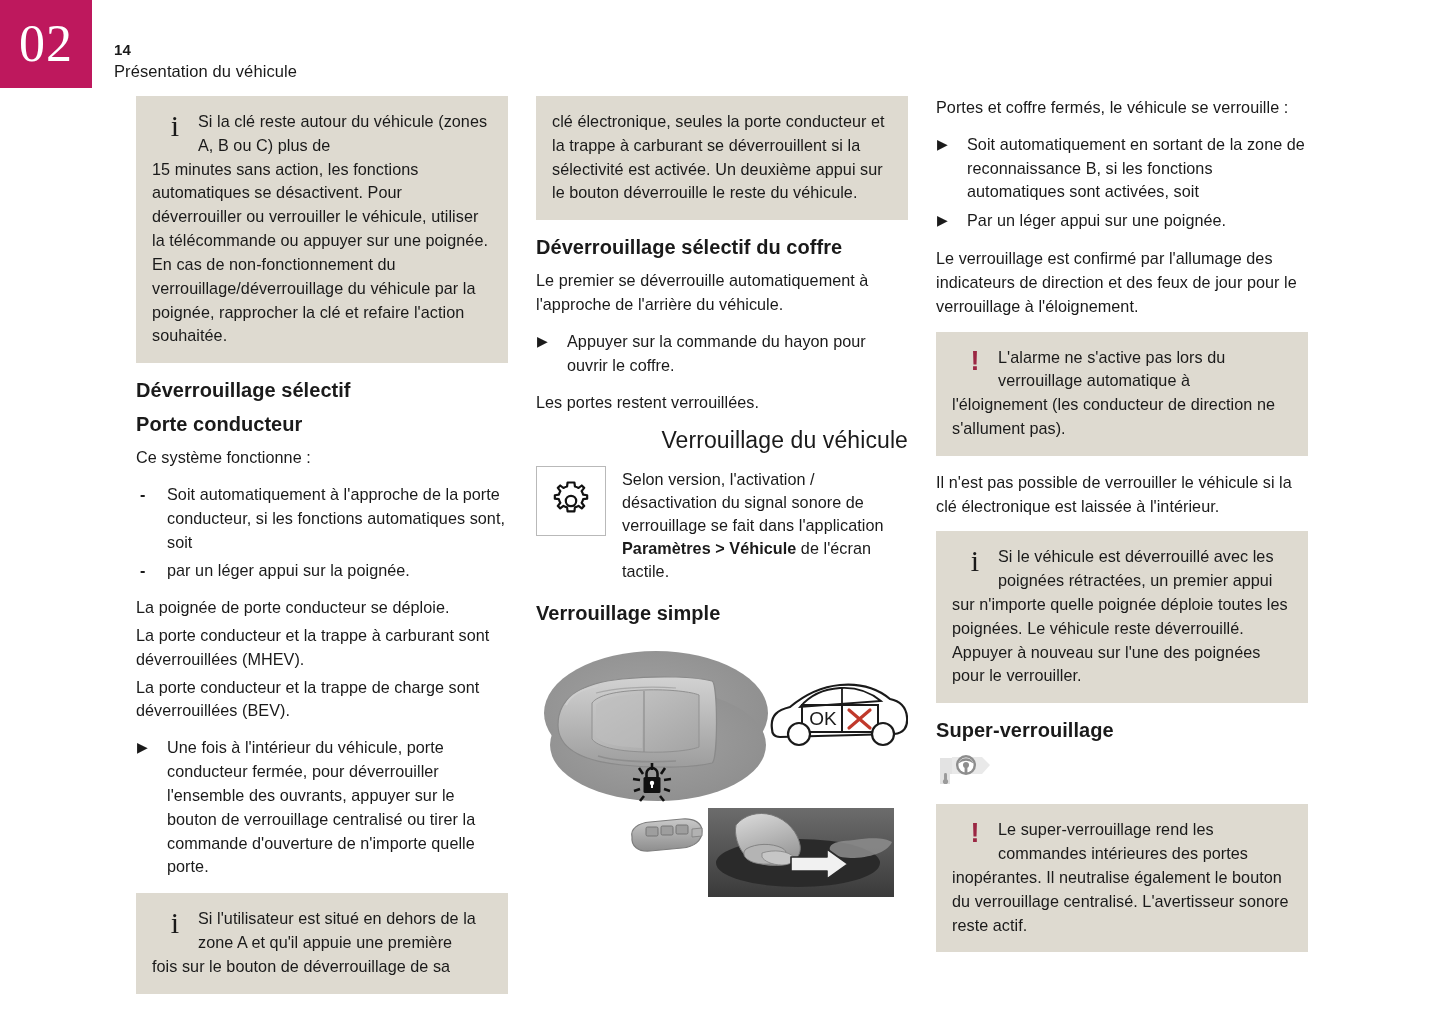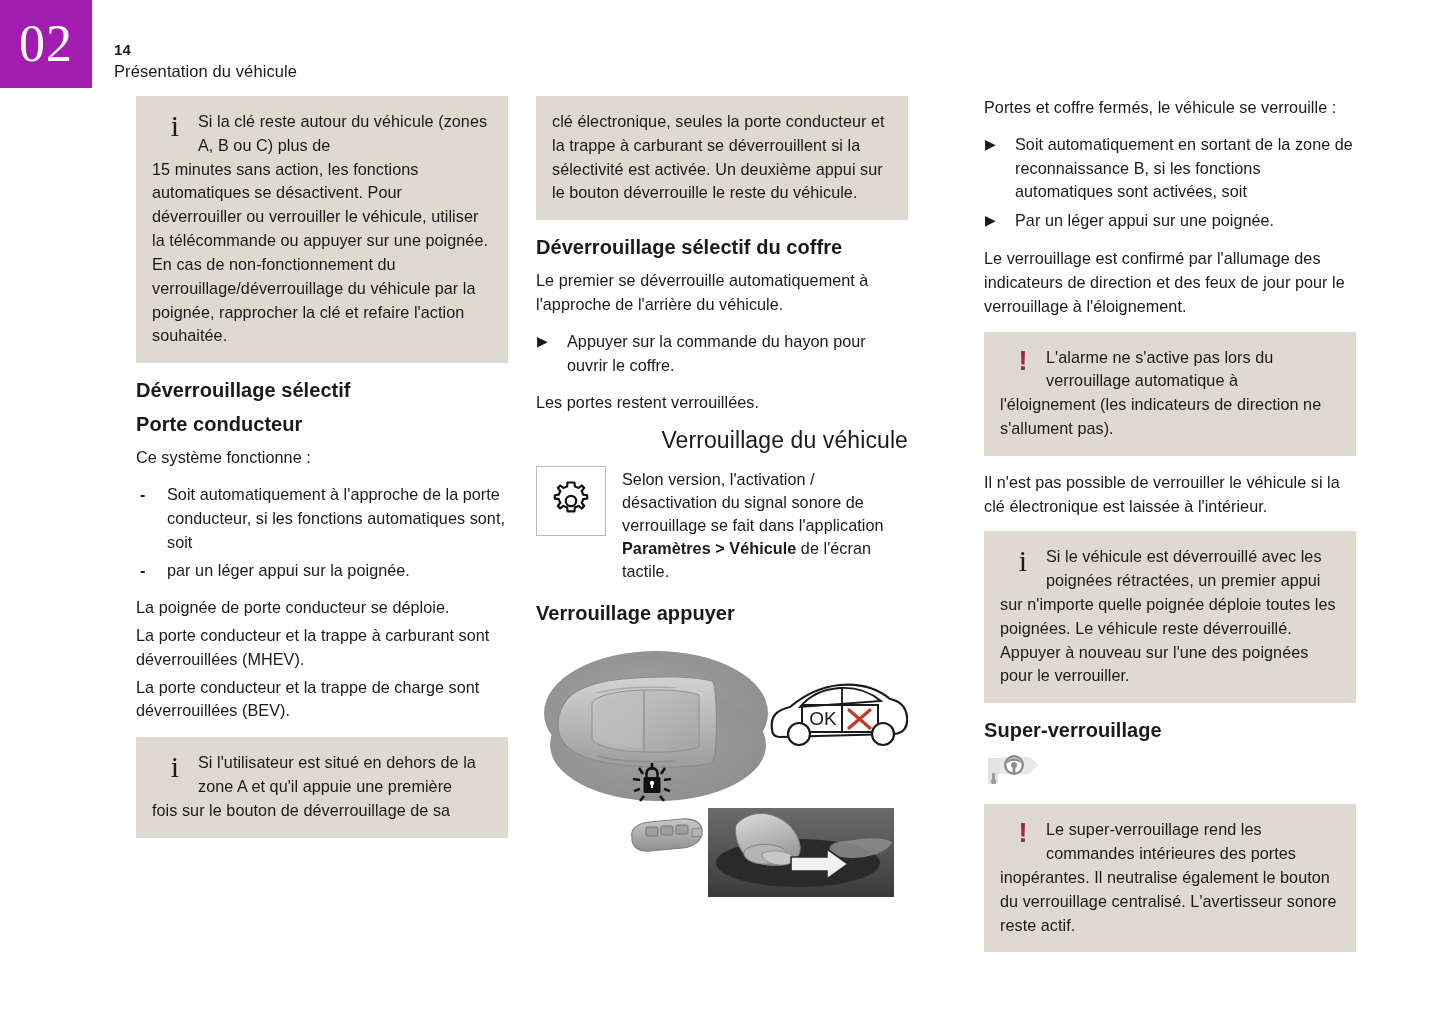--- a/index.html
+++ b/index.html
@@ -16,21 +16,21 @@
     overflow: hidden;
   }
 
   
   .chapter-tab {
     position: absolute;
     left: 0;
     top: 0;
     width: 92px;
     height: 88px;
-    background: #a21caf;
+    background: #be185d;
     display: flex;
     align-items: center;
     justify-content: center;
   }
   .chapter-tab .num {
     font-family: "Liberation Serif", serif;
     font-size: 52px;
     color: #ffffff;
     letter-spacing: 1px;
     line-height: 1;
@@ -55,21 +55,21 @@
   }
 
   
   .col {
     position: absolute;
     top: 96px;
     width: 372px;
   }
   #col-1 { left: 136px; }
   #col-2 { left: 536px; }
-  #col-3 { left: 936px; margin-left: 48px; }
+  #col-3 { left: 936px; }
 
   
   p.para {
     margin: 0 0 13px 0;
     font-size: 16.2px;
     line-height: 1.47;
     letter-spacing: 0.05px;
   }
   p.para.tight { margin-bottom: 4px; }
 
@@ -232,20 +232,21 @@
     </li>
   </ul>
 
   <p class="para tight">La poignée de porte conducteur se déploie.</p>
   <p class="para tight">La porte conducteur et la trappe à carburant sont déverrouillées (MHEV).</p>
   <p class="para">La porte conducteur et la trappe de charge sont déverrouillées (BEV).</p>
 
   <ul class="list arrow">
     <li>
       <span class="mk">▶</span>
+      <span>Une fois à l'intérieur du véhicule, porte conducteur fermée, pour déverrouiller l'ensemble des ouvrants, appuyer sur le bouton de verrouillage centralisé ou tirer la commande d'ouverture de n'importe quelle porte.</span>
     </li>
   </ul>
 
   <div class="notebox" style="margin-top:14px;">
     <span class="glyph">i</span>
     <div class="body">
       <span>Si l'utilisateur est situé en dehors de la zone A et qu'il appuie une première</span>
       <div style="clear:both"></div>
       <span>fois sur le bouton de déverrouillage de sa</span>
     </div>
@@ -281,21 +282,21 @@
       <svg width="46" height="46" viewBox="0 0 46 46">
         <path d="M23 4.5 l3.4 0 0.55 4.0 a14.8 14.8 0 0 1 3.6 1.5 l3.2-2.5 2.4 2.4 -2.5 3.2 a14.8 14.8 0 0 1 1.5 3.6 l4.0 0.55 0 3.4 -4.0 0.55 a14.8 14.8 0 0 1 -1.5 3.6 l2.5 3.2 -2.4 2.4 -3.2-2.5 a14.8 14.8 0 0 1 -3.6 1.5 l-0.55 4.0 -3.4 0 -3.4 0 -0.55-4.0 a14.8 14.8 0 0 1 -3.6 -1.5 l-3.2 2.5 -2.4-2.4 2.5-3.2 a14.8 14.8 0 0 1 -1.5 -3.6 l-4.0-0.55 0-3.4 4.0-0.55 a14.8 14.8 0 0 1 1.5 -3.6 l-2.5-3.2 2.4-2.4 3.2 2.5 a14.8 14.8 0 0 1 3.6 -1.5 l0.55-4.0 3.4 0 z" fill="none" stroke="#111111" stroke-width="2.2" stroke-linejoin="round"></path>
         <circle cx="23" cy="23" r="5.2" fill="none" stroke="#111111" stroke-width="2.2"></circle>
       </svg>
     </div>
     <div class="caption">
       <span>Selon version, l'activation / désactivation du signal sonore de verrouillage se fait dans l'application </span><b>Paramètres &gt; Véhicule</b><span> de l'écran tactile.</span>
     </div>
   </div>
 
-  <h3 class="h-sub" style="margin-top:18px;">Verrouillage appuyer</h3>
+  <h3 class="h-sub" style="margin-top:18px;">Verrouillage simple</h3>
 
   <div class="illus">
     <svg width="372" height="262" viewBox="0 0 372 262">
       <defs>
         <radialGradient id="gzone" cx="45%" cy="45%" r="62%">
           <stop offset="0%" stop-color="#a2a2a2"></stop>
           <stop offset="100%" stop-color="#8e8e8e"></stop>
         </radialGradient>
         <linearGradient id="gbody" x1="0" y1="0" x2="0" y2="1">
           <stop offset="0%" stop-color="#d2d2d2"></stop>
@@ -405,21 +406,21 @@
     </li>
   </ul>
 
   <p class="para">Le verrouillage est confirmé par l'allumage des indicateurs de direction et des feux de jour pour le verrouillage à l'éloignement.</p>
 
   <div class="notebox warn">
     <span class="glyph">!</span>
     <div class="body">
       <span>L'alarme ne s'active pas lors du verrouillage automatique à</span>
       <div style="clear:both"></div>
-      <span>l'éloignement (les indicateurs de direction ne s'allument pas).</span>
+      <span>l'éloignement (les conducteur de direction ne s'allument pas).</span>
     </div>
   </div>
 
   <p class="para">Il n'est pas possible de verrouiller le véhicule si la clé électronique est laissée à l'intérieur.</p>
 
   <div class="notebox">
     <span class="glyph">i</span>
     <div class="body">
       <span>Si le véhicule est déverrouillé avec les poignées rétractées, un premier appui</span>
       <div style="clear:both"></div>

